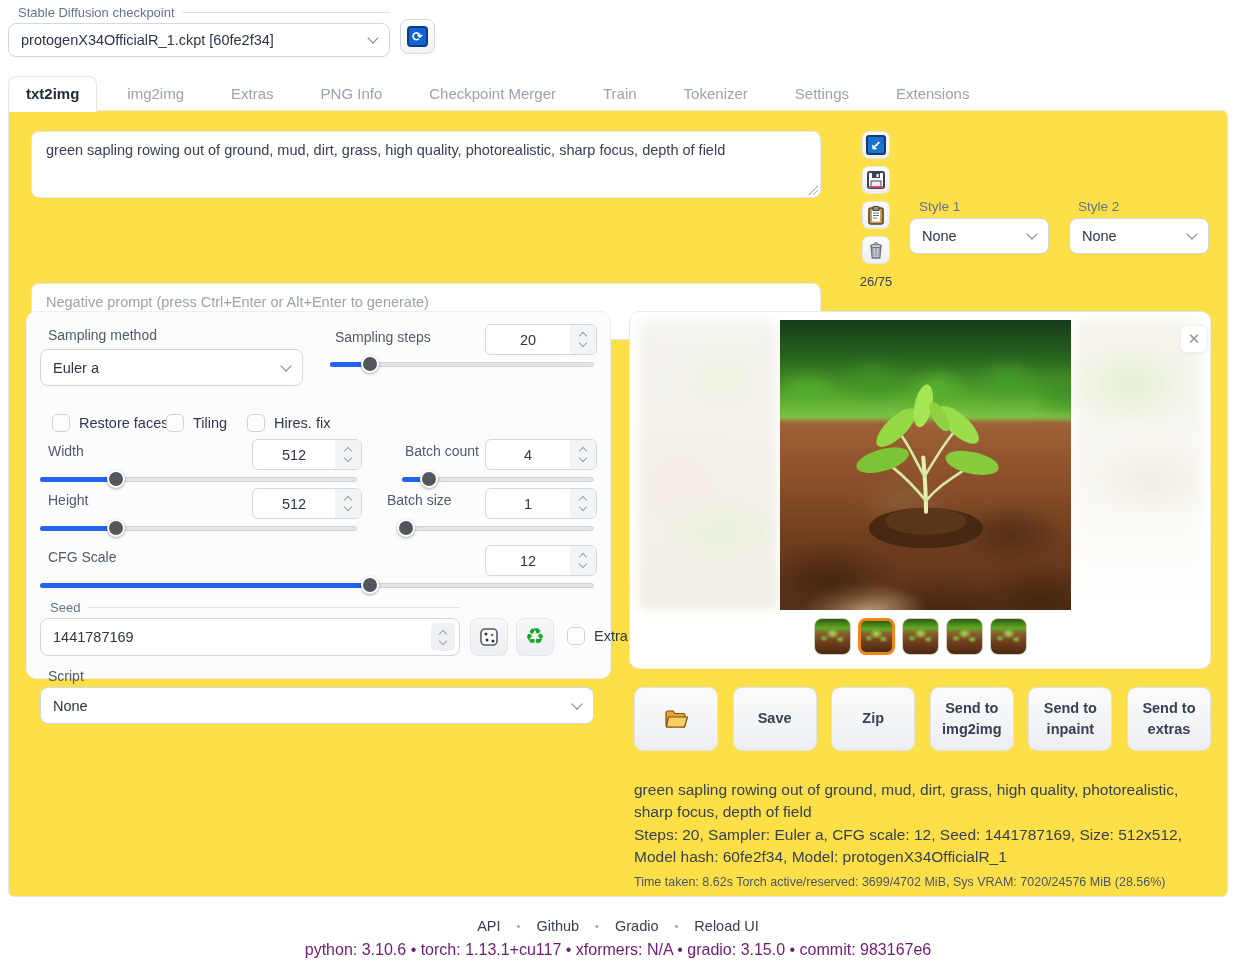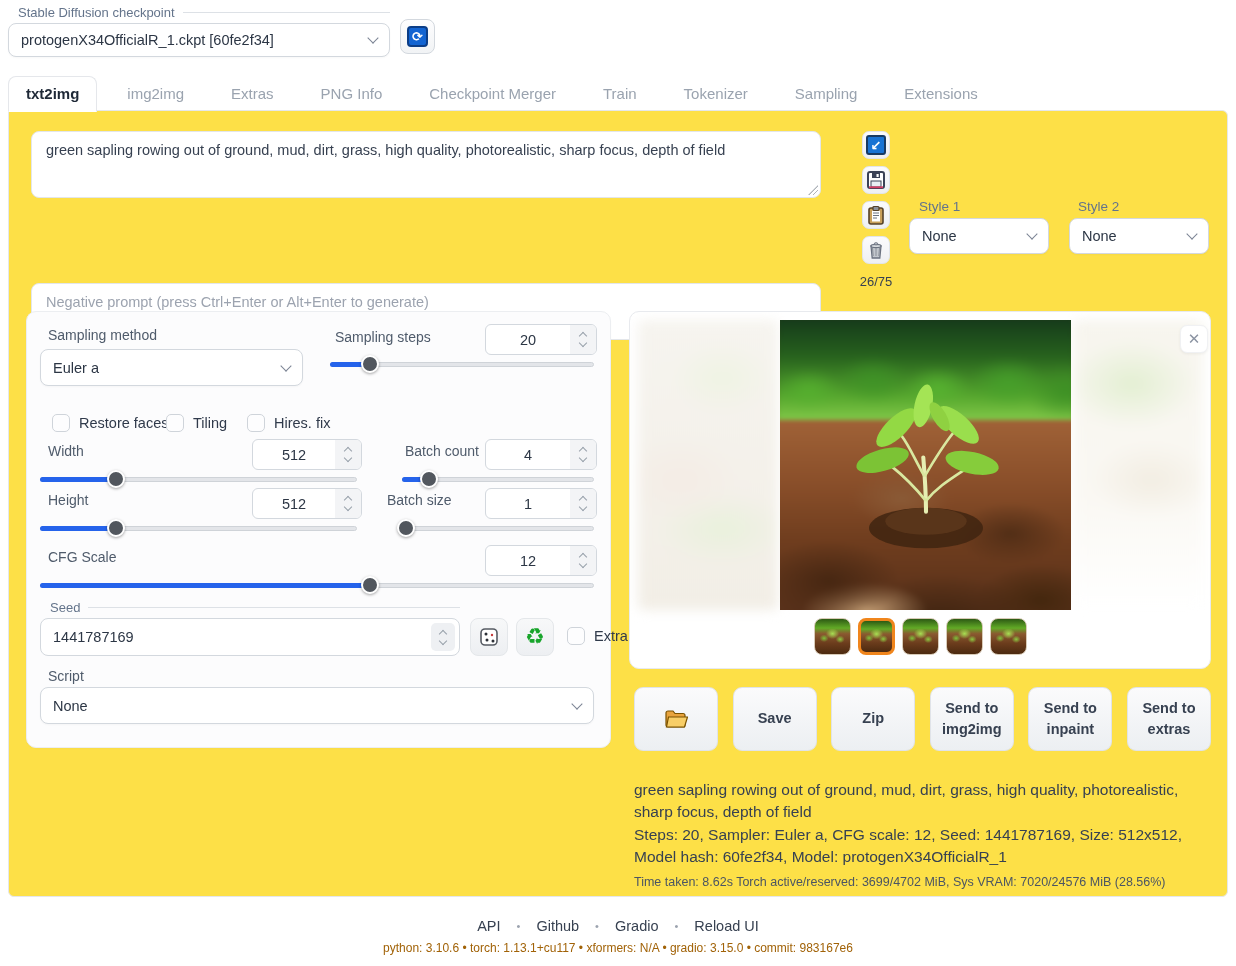--- a/index.html
+++ b/index.html
@@ -55,21 +55,21 @@
   .generate-btn { left:892px; top:12px; width:318px; height:68px; border-radius:10px;
     background:linear-gradient(180deg,#fde4c8 0%,#fbcf9e 55%,#f8bd82 100%);
     border:1px solid #f2b176; color:#ed6c13; font-weight:700; font-size:16.5px;
     display:flex; align-items:center; justify-content:center; cursor:pointer;
     box-shadow:0 1px 3px rgba(237,108,19,.18); }
 
   .style-label { font-size:13.5px; color:#64748b; position:absolute; }
   .style-dd { position:absolute; width:140px; height:36px; }
 
   
-  .settings { left:17px; top:200px; width:585px; height:437px; background:#fcfcfd;
+  .settings { left:17px; top:200px; width:585px; height:368px; background:#fcfcfd;
     border:1px solid #eceef1; border-radius:10px; box-shadow:0 1px 2px rgba(0,0,0,.02); }
   .settings .abs { position:absolute; }
   .flabel { font-size:14px; color:#4f5b6b; }
 
   .num-input { display:flex; align-items:stretch; border:1px solid #d3d8de; border-radius:6px; background:#fff; overflow:hidden; }
   .num-input .nval { flex:1; display:flex; align-items:center; justify-content:center; font-size:14.5px; color:#2c3645; }
   .stepper { width:26px; background:#f3f4f6; display:flex; flex-direction:column; align-items:center; justify-content:center; gap:3px; cursor:pointer; }
   .schev { width:6px; height:6px; border-right:1.5px solid #98a1ab; border-bottom:1.5px solid #98a1ab; }
   .schev.up { transform:rotate(-135deg); margin-bottom:-1px; }
   .schev.down { transform:rotate(45deg); margin-top:-1px; }
@@ -150,21 +150,21 @@
   
   .outinfo { left:625px; top:668px; width:578px; }
   .geninfo { font-size:15.5px; color:#374151; line-height:1.45; }
   .perf { margin-top:6px; font-size:12.5px; color:#4b5563; }
 
   
   .footer { position:absolute; left:0; right:0; top:918px; text-align:center; }
   .flinks { display:flex; justify-content:center; align-items:center; gap:16px; font-size:14.5px; color:#374151; }
   .flink { cursor:pointer; }
   .fsep { color:#9ca3af; font-size:11px; }
-  .fver { margin-top:7px; font-size:12px; color:#a16207; }
+  .fver { margin-top:7px; font-size:16px; color:#701a75; }
 </style>
 </head>
 <body>
 
 <div class="app">
 
   <div class="ckpt-block">
     <div class="label-row">
       <span class="txt">Stable Diffusion checkpoint</span>
       <span class="line"></span>
@@ -179,21 +179,21 @@
   </div>
 
   <div class="tabbar">
     <div class="tab active">txt2img</div>
     <div class="tab">img2img</div>
     <div class="tab">Extras</div>
     <div class="tab">PNG Info</div>
     <div class="tab">Checkpoint Merger</div>
     <div class="tab">Train</div>
     <div class="tab">Tokenizer</div>
-    <div class="tab">Sampling</div>
+    <div class="tab">Settings</div>
     <div class="tab">Extensions</div>
   </div>
 
   <div class="main">
 
     <div class="ta-wrap" id="prompt-box">
       <textarea style="">green sapling rowing out of ground, mud, dirt, grass, high quality, photorealistic, sharp focus, depth of field</textarea>
       <div class="grip"></div>
     </div>
     <div class="ta-wrap" id="negative-box">

